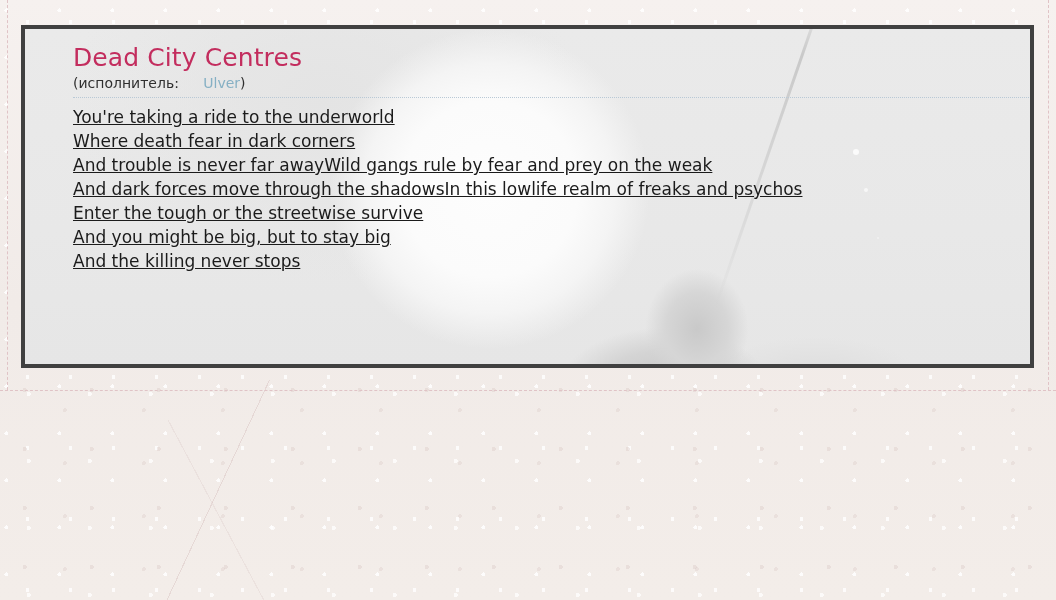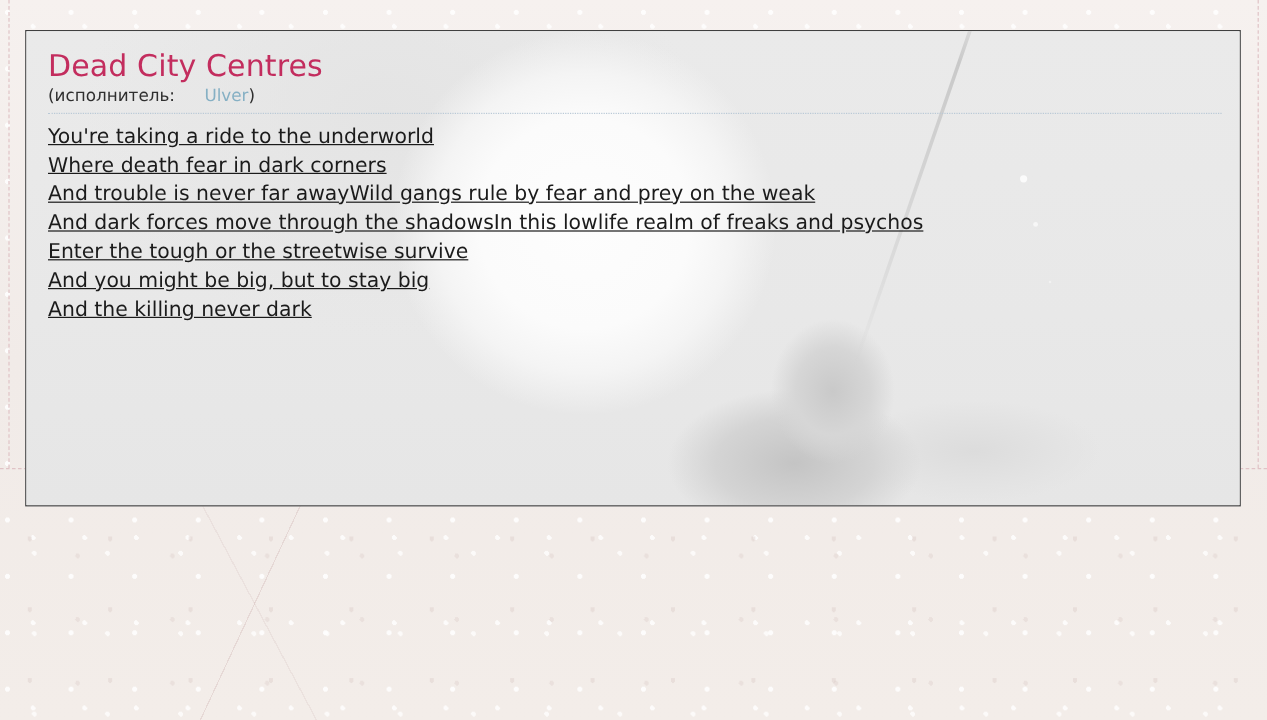--- a/index.html
+++ b/index.html
@@ -65,26 +65,27 @@
   }
   .dashed-side.left  { left: 7px; }
   .dashed-side.right { left: 1048px; }
 
   
   .lyric-card {
     position: absolute;
     left: 21px;
     top: 25px;
     width: 1013px;
-    height: 397px;
-    border: 1px solid #404040;
+    height: 343px;
+    border: 4px solid #404040;
     background-color: #e9e9e9;
     box-sizing: border-box;
     overflow: hidden;
     z-index: 3;
+    padding-left: 30px;
   }
 
   
   .card-photo {
     position: absolute;
     inset: 0;
     z-index: 0;
     pointer-events: none;
     background-color: #e9e9e9;
     background-image:
@@ -194,17 +195,17 @@
 
     <hr class="header-sep">
 
     <div class="lyrics">
       <div class="lyric-line">You're taking a ride to the underworld</div>
       <div class="lyric-line">Where death fear in dark corners</div>
       <div class="lyric-line">And trouble is never far awayWild gangs rule by fear and prey on the weak</div>
       <div class="lyric-line">And dark forces move through the shadowsIn this lowlife realm of freaks and psychos</div>
       <div class="lyric-line">Enter the tough or the streetwise survive</div>
       <div class="lyric-line">And you might be big, but to stay big</div>
-      <div class="lyric-line">And the killing never dark</div>
+      <div class="lyric-line">And the killing never stops</div>
     </div>
 
   </div>
 </div>
 
 </body></html>

